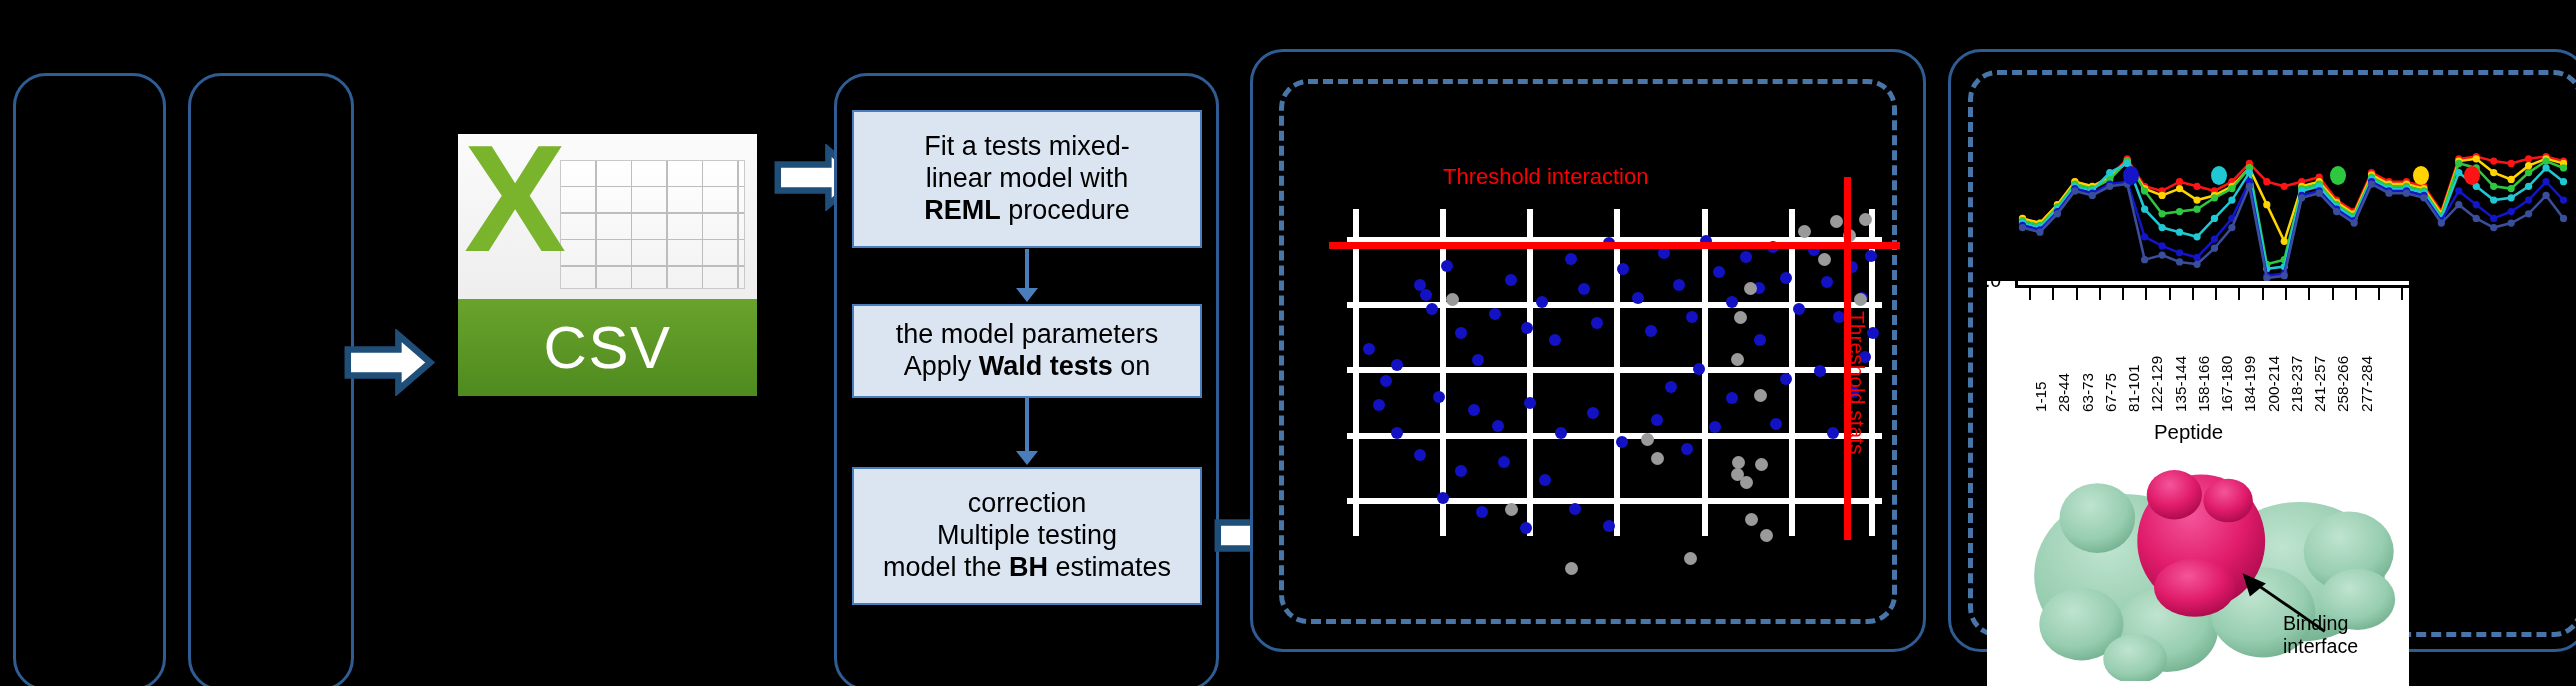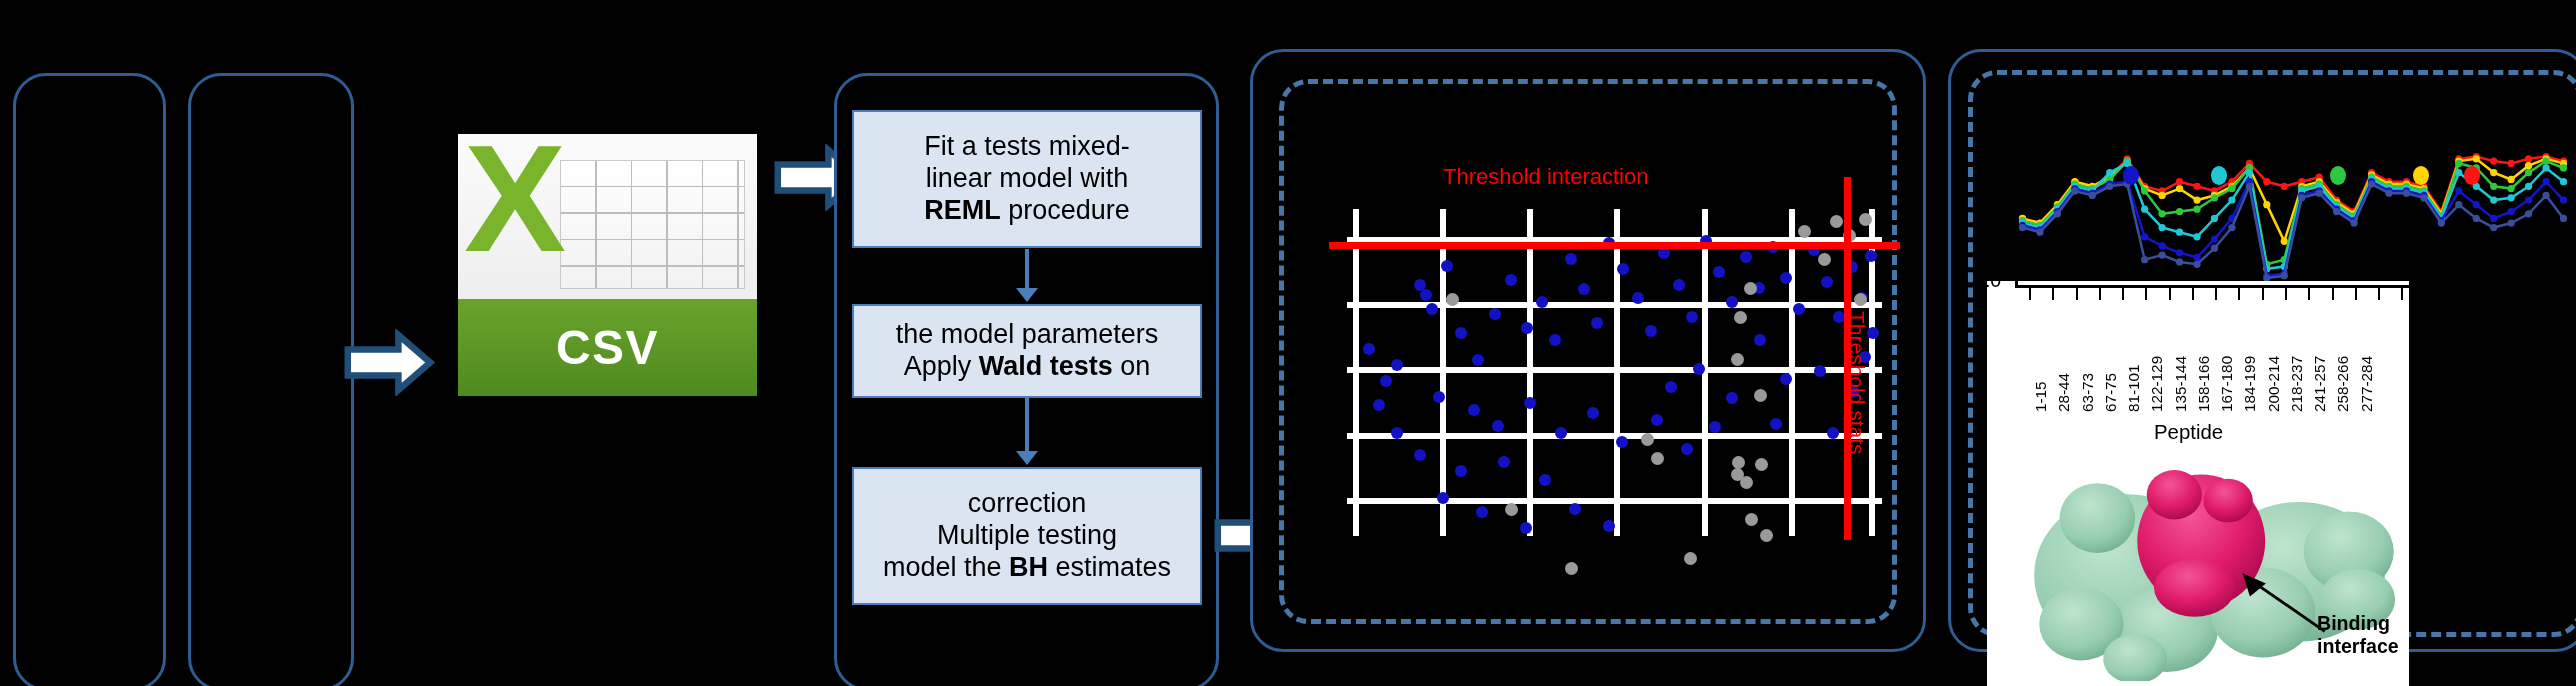--- a/index.html
+++ b/index.html
@@ -29,21 +29,21 @@
   .csv-grid{position:absolute;right:4%;top:16%;width:62%;height:78%;
             background:
               repeating-linear-gradient(to right,transparent 0 18.6%,#bdbdbd 18.6% calc(18.6% + 1.5px)),
               repeating-linear-gradient(to bottom,transparent 0 19.6%,#bdbdbd 19.6% calc(19.6% + 1.5px)),
               linear-gradient(#ffffff,#f2f2f2);
             border:1.5px solid #c9c9c9;box-sizing:border-box;}
   .csv-x{position:absolute;left:2%;top:2%;width:48%;height:98%;color:#79b42c;font-size:153px;
          font-weight:bold;line-height:.8;font-family:"Liberation Sans",sans-serif;}
   .csv-bot{position:absolute;left:0;bottom:0;right:0;height:37%;
            background:linear-gradient(#6aa32c,#4e8a1f);display:flex;align-items:center;justify-content:center;}
-  .csv-bot span{color:#fff;font-size:48px;font-weight:bold;letter-spacing:1.5px;}
+  .csv-bot span{color:#fff;font-size:60px;font-weight:normal;letter-spacing:1.5px;}
 
   
   .scatter{position:absolute;background:#000;}
   .sgrid{position:absolute;inset:0;}
   .gl{position:absolute;background:#ffffff;}
   .dot{position:absolute;border-radius:50%;}
   .dot.b{background:#1212c4;}
   .dot.g{background:#9a9a9a;}
   .redline{position:absolute;background:#fe0000;}
   .redlabel{position:absolute;color:#fe0000;font-size:22px;white-space:nowrap;}
@@ -544,20 +544,20 @@
         <ellipse cx="218" cy="64" rx="38" ry="34" fill="url(#gB)"></ellipse>
         <ellipse cx="292" cy="72" rx="34" ry="30" fill="url(#gB)"></ellipse>
         <ellipse cx="246" cy="192" rx="56" ry="40" fill="url(#gB)"></ellipse>
       </g>
       <g>
         <line x1="425" y1="252" x2="318" y2="178" stroke="#000" stroke-width="4"></line>
         <polygon points="312,172 344,186 322,204" fill="#000"></polygon>
       </g>
     </svg>
 
-    <div class="bindlabel" style="left:330px;top:331px;font-weight:bold;">
+    <div class="bindlabel" style="left:296px;top:331px;">
       <div>Binding</div>
       <div>interface</div>
     </div>
   </div>
 
 </div>
 
 
 </body></html>

